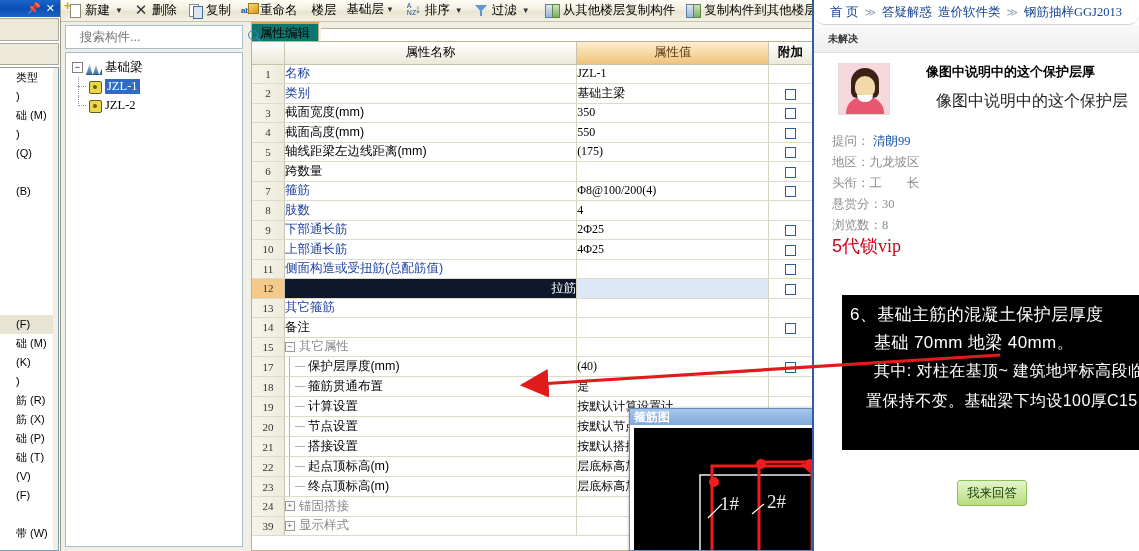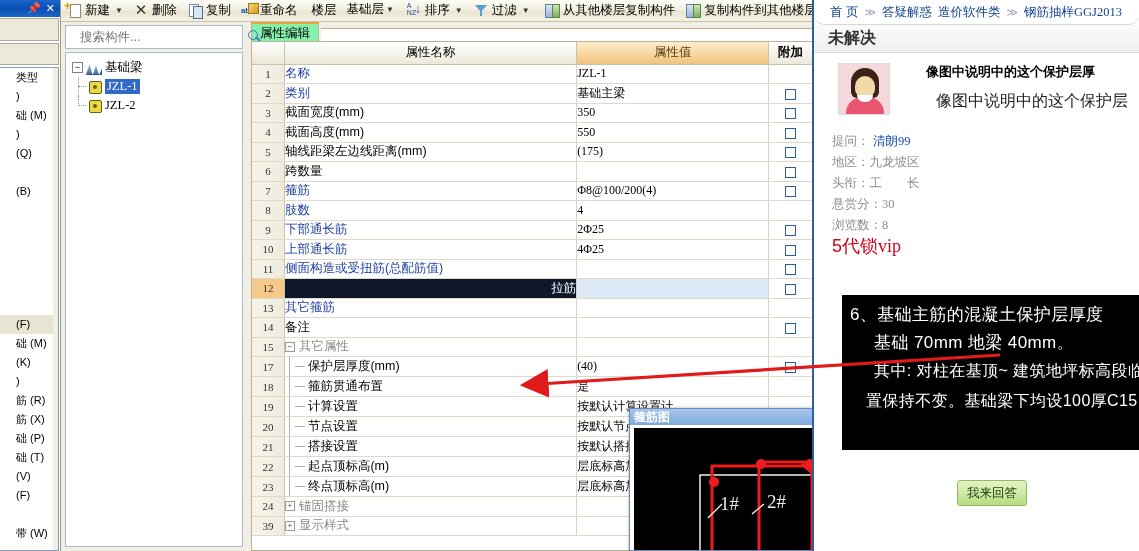--- a/index.html
+++ b/index.html
@@ -104,21 +104,21 @@
     background:linear-gradient(to bottom,#dfe9f5,#9ab4d4); border:1px solid #5b7fa8; }
   .ico-copyfloor::after { content:""; position:absolute; left:8px; top:2px; width:6px; height:12px;
     background:linear-gradient(to bottom,#cfe3c0,#7fae60); border:1px solid #5a8a40; }
 
   .tabstrip {
     position: absolute; left: 190px; top: 22px; width: 562px; height: 20px;
   }
   .tab-active {
     position: absolute; left: 0; top: 0; height: 20px;
     padding: 1px 8px 0 8px;
-    background: #86efac;
+    background: #0f766e;
     border: 1px solid #b9b191; border-bottom: none;
     border-top: 2px solid #e8a33d;
     font-size: 12.5px; line-height: 17px; color: #000;
     cursor: pointer;
   }
   .tab-rest {
     position: absolute; left: 70px; top: 6px; right: 0; height: 14px;
     background: #ffffff; border: 1px solid #b9b191; border-bottom: none; border-left: none;
   }
 
@@ -288,21 +288,21 @@
     display: flex; align-items: center; gap: 6px;
     padding-left: 16px; font-size: 12.5px; white-space: nowrap; border-radius: 10px;
   }
   .crumb a { color: #13438f; text-decoration: none; cursor: pointer; }
   .crumb .sep { color: #9aa7bb; font-size: 11px; }
   .crumb .mono { font-family: "Liberation Serif", serif; }
   .status-bar {
     height: 28px; background: linear-gradient(to bottom,#fafafa,#eeeeee);
     border-bottom: 1px solid #dcdcdc;
     display: flex; align-items: center; padding-left: 14px;
-    font-size: 16px; font-weight: bold; color: #333;
+    font-size: 10px; font-weight: bold; color: #333;
   }
   .q-body { position: relative; padding: 8px 0 0 0; }
   .avatar {
     position: absolute; left: 24px; top: 10px; width: 52px; height: 52px;
     border: 1px solid #dcdcdc; overflow: hidden; background: #f6d7dc;
   }
   .av-hair { position:absolute; left:12px; top:4px; width:28px; height:30px;
     background:#3a2216; border-radius: 14px 14px 6px 6px; }
   .av-face { position:absolute; left:16px; top:12px; width:20px; height:22px;
     background:#f4d9a8; border-radius: 10px 10px 9px 9px; }

